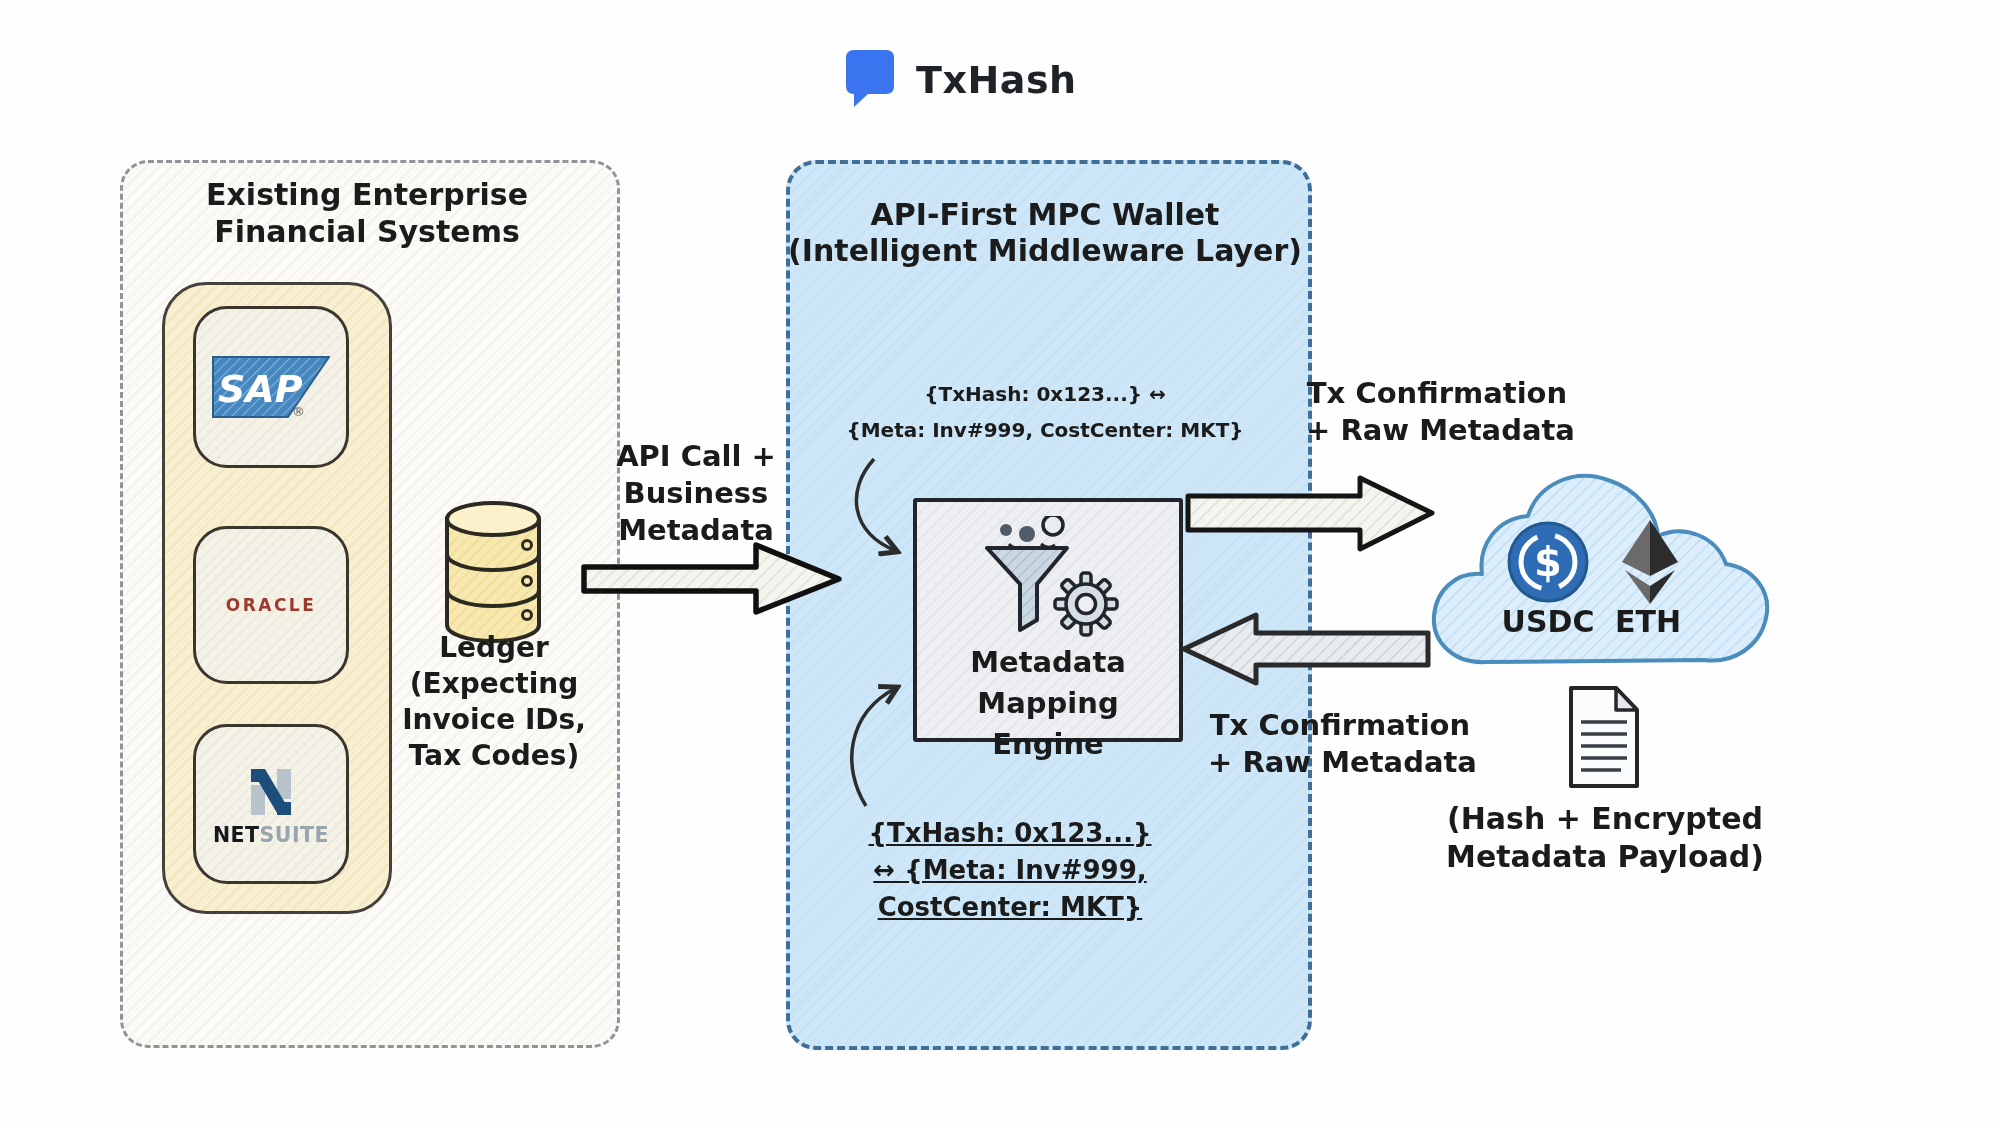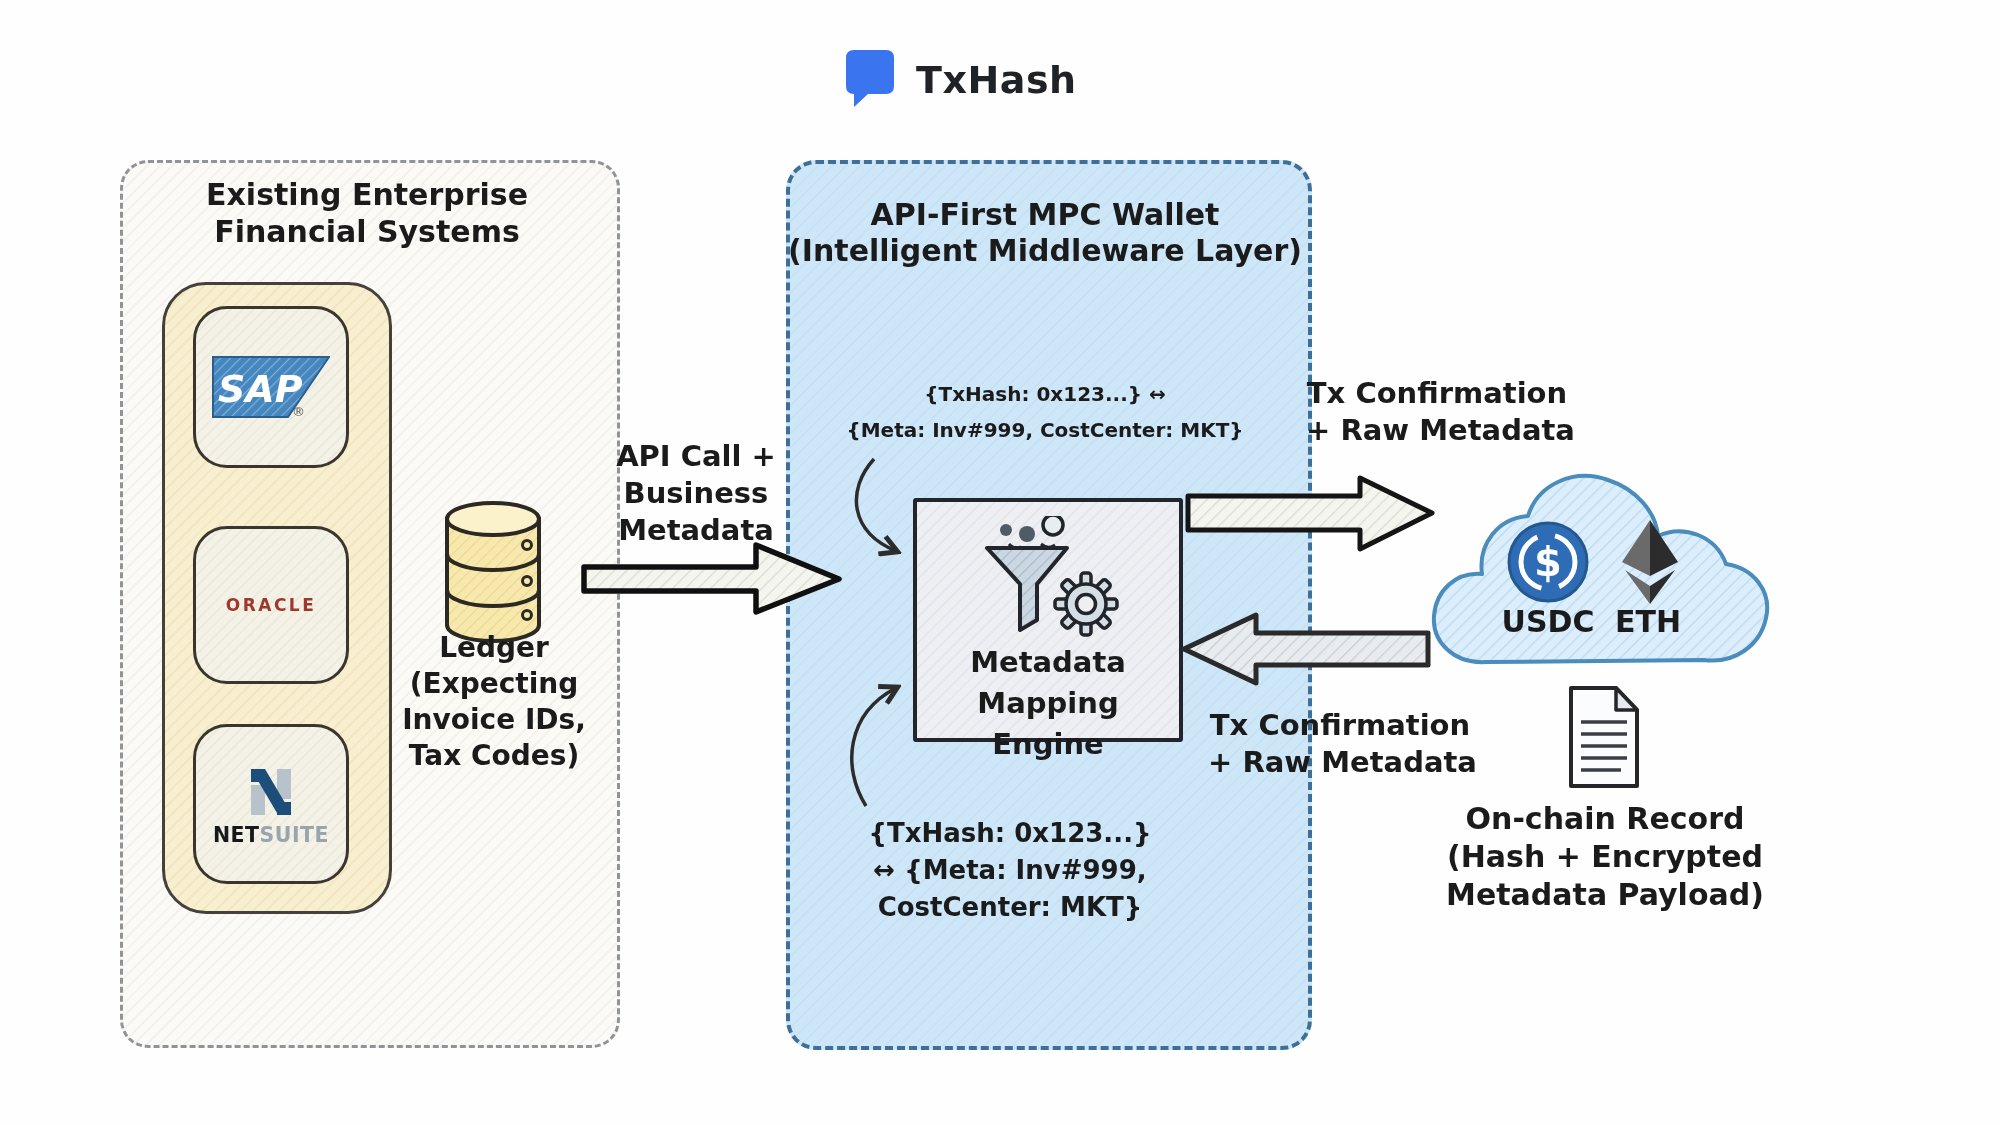--- a/index.html
+++ b/index.html
@@ -29,21 +29,21 @@
 
   .ledger-label{left:384px;top:630px;width:220px;font-size:28px;line-height:36px;}
 
   .api-label{left:598px;top:438px;width:196px;font-size:29px;line-height:37px;}
 
   .middle-box{left:786px;top:160px;width:518px;height:882px;background:#cde6f8;
               border:4px dashed #3e6f99;border-radius:30px;
               background-image:repeating-linear-gradient(135deg,rgba(90,140,190,.05) 0 2px,transparent 2px 10px);}
   .middle-title{left:786px;top:181px;width:518px;font-size:30px;line-height:36px;margin-top:16px;}
   .map-top{left:786px;top:376px;width:518px;font-size:20px;line-height:36px;}
-  .map-bottom{left:830px;top:815px;width:360px;font-size:26px;line-height:37px;}
+  .map-bottom{left:830px;top:815px;width:360px;font-size:26px;line-height:37px;text-decoration:underline;}
 
   .engine-box{left:913px;top:498px;width:262px;height:236px;background:#edeff3;border:4px solid #22252b;border-radius:3px;
               background-image:repeating-linear-gradient(135deg,rgba(110,120,135,.07) 0 2px,transparent 2px 9px);}
   .engine-label{left:0;top:140px;width:100%;font-size:29px;line-height:41px;position:absolute;text-align:center;font-weight:600;}
 
   .tx-top-label{left:1306px;top:375px;width:262px;font-size:29px;line-height:37px;}
   .tx-bottom-label{left:1208px;top:707px;width:264px;font-size:29px;line-height:37px;}
 
   .usdc-label{left:1480px;top:604px;width:136px;font-size:30px;}
   .eth-label{left:1592px;top:604px;width:112px;font-size:30px;}
@@ -246,18 +246,17 @@
     <path d="M5 4 H50 L71 26 V102 H5 Z" fill="#fbfcfd" stroke="#26262a" stroke-width="4" stroke-linejoin="round"></path>
     <path d="M50 4 V26 H71 Z" fill="#e6eaee" stroke="#26262a" stroke-width="3.5" stroke-linejoin="round"></path>
     <line x1="15" y1="38" x2="61" y2="38" stroke="#3a3f46" stroke-width="3.5"></line>
     <line x1="15" y1="50" x2="61" y2="50" stroke="#3a3f46" stroke-width="3.5"></line>
     <line x1="15" y1="62" x2="61" y2="62" stroke="#3a3f46" stroke-width="3.5"></line>
     <line x1="15" y1="74" x2="61" y2="74" stroke="#3a3f46" stroke-width="3.5"></line>
     <line x1="15" y1="86" x2="55" y2="86" stroke="#3a3f46" stroke-width="3.5"></line>
   </svg>
 
   <div class="abs onchain-label txt">
-    <div>On-chain Record</div>
     <div>(Hash + Encrypted</div>
     <div>Metadata Payload)</div>
   </div>
 
 </div>
 
 </body></html>

